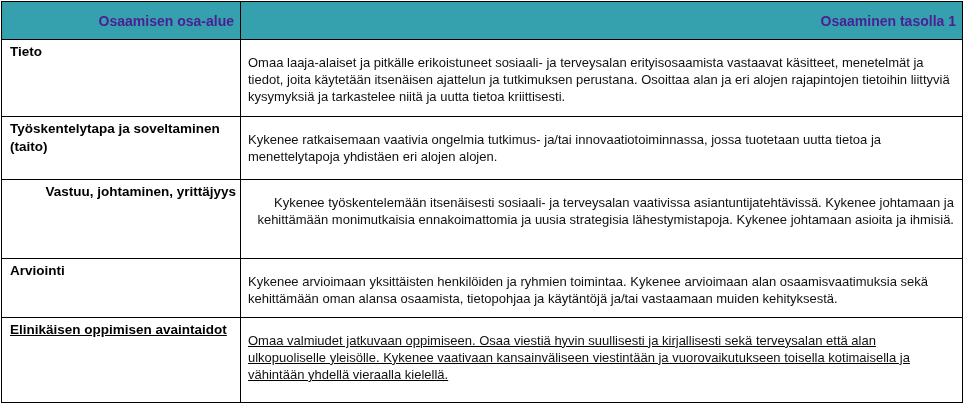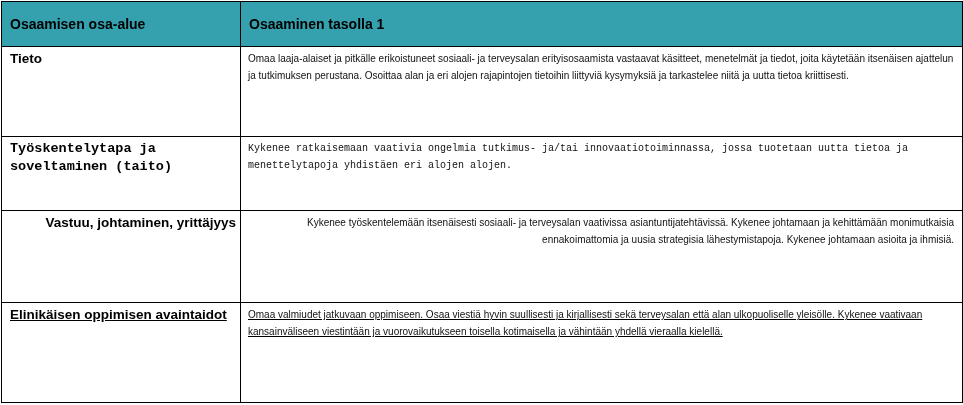--- a/index.html
+++ b/index.html
@@ -26,43 +26,43 @@
     border: 1.5px solid #000000;
     vertical-align: top;
     box-sizing: border-box;
     overflow: hidden;
   }
   col.c-area { width: 239px; }
   col.c-desc { width: 722px; }
 
   tr.header-row th {
     background: #36a1ae;
-    color: #000000;
+    color: #4c1d95;
     font-weight: bold;
     font-size: 14px;
-    text-align: left;
+    text-align: right;
     vertical-align: middle;
     padding: 2px 6px 2px 8px;
     height: 38px;
   }
   td.area-cell {
     font-weight: bold;
     color: #000000;
     font-size: 13.5px;
     line-height: 18px;
     padding: 3px 4px 2px 8px;
   }
   td.desc-cell {
     color: #111111;
-    font-size: 10px;
+    font-size: 13px;
     line-height: 17px;
-    padding: 3px 8px 2px 7px;
+    padding: 14px 8px 2px 7px;
   }
   tr.row-1 { height: 76px; }
-  tr.row-2 { height: 62px; font-family: Liberation Mono, monospace; }
+  tr.row-2 { height: 62px; }
   tr.row-3 { height: 78px; text-align: right; }
   tr.row-4 { height: 58px; }
   tr.row-5 { height: 84px; text-decoration: underline; }
 </style>
 </head>
 <body>
 
 <div class="sheet">
   <table class="competence-table">
     <colgroup>
@@ -83,20 +83,24 @@
       <tr class="row-2">
         <td class="area-cell">Työskentelytapa ja soveltaminen (taito)</td>
         <td class="desc-cell">Kykenee ratkaisemaan vaativia ongelmia tutkimus- ja/tai innovaatiotoiminnassa, jossa tuotetaan uutta tietoa ja menettelytapoja yhdistäen eri alojen alojen.</td>
       </tr>
 
       <tr class="row-3">
         <td class="area-cell">Vastuu, johtaminen, yrittäjyys</td>
         <td class="desc-cell">Kykenee työskentelemään itsenäisesti sosiaali- ja terveysalan vaativissa asiantuntijatehtävissä. Kykenee johtamaan ja kehittämään monimutkaisia ennakoimattomia ja uusia strategisia lähestymistapoja. Kykenee johtamaan asioita ja ihmisiä.</td>
       </tr>
 
+      <tr class="row-4">
+        <td class="area-cell">Arviointi</td>
+        <td class="desc-cell">Kykenee arvioimaan yksittäisten henkilöiden ja ryhmien toimintaa. Kykenee arvioimaan alan osaamisvaatimuksia sekä kehittämään oman alansa osaamista, tietopohjaa ja käytäntöjä ja/tai vastaamaan muiden kehityksestä.</td>
+      </tr>
 
       <tr class="row-5">
         <td class="area-cell">Elinikäisen oppimisen avaintaidot</td>
         <td class="desc-cell">Omaa valmiudet jatkuvaan oppimiseen. Osaa viestiä hyvin suullisesti ja kirjallisesti sekä terveysalan että alan ulkopuoliselle yleisölle. Kykenee vaativaan kansainväliseen viestintään ja vuorovaikutukseen toisella kotimaisella ja vähintään yhdellä vieraalla kielellä.</td>
       </tr>
     </tbody>
   </table>
 </div>
 
 </body></html>

